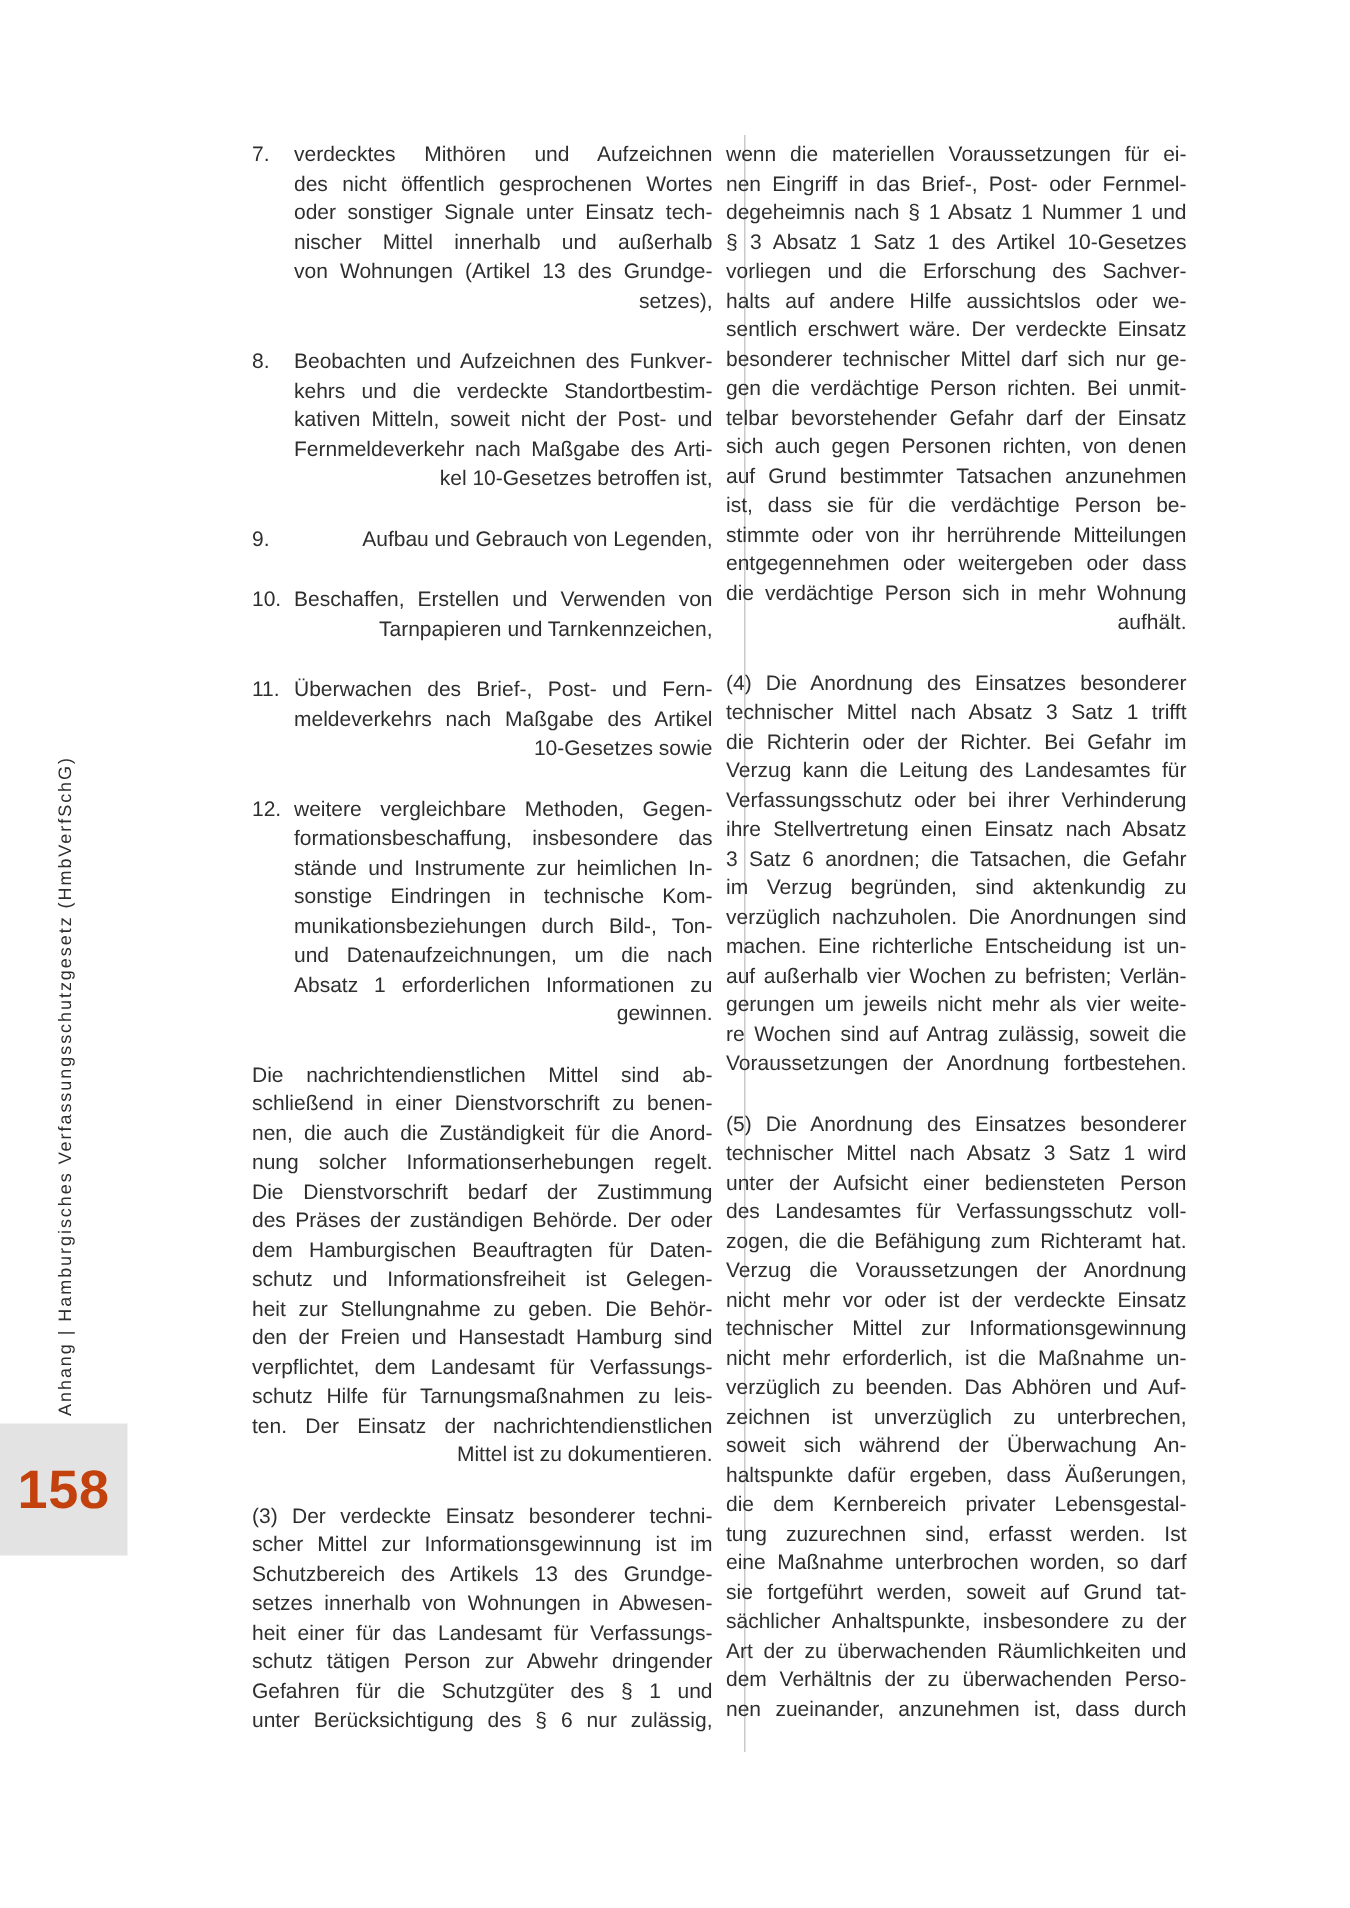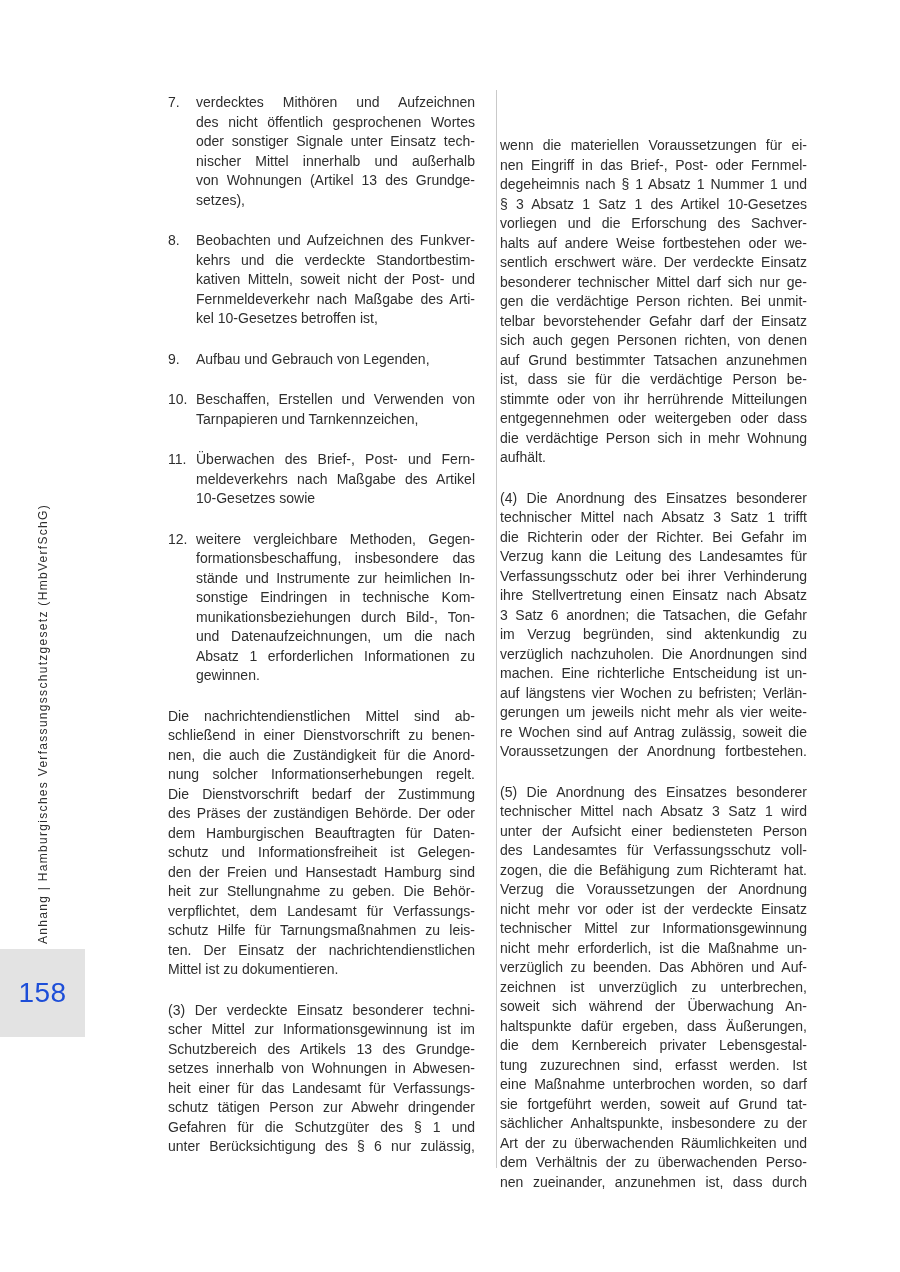--- a/index.html
+++ b/index.html
@@ -24,41 +24,41 @@
     white-space: nowrap;
     color: var(--text, #2e2e2e);
   }
   .page-number-box {
     position: absolute; left: 0; top: 949px;
     width: 85px; height: 88px;
     background: var(--numbox, #e3e3e3);
     display: flex; align-items: center; justify-content: center;
   }
   .page-number {
-    font-size: 28px; font-weight: normal; color: #1d4ed8;
+    font-size: 36px; font-weight: bold; color: #c2410c;
     letter-spacing: 0.5px;
   }
   .col {
     position: absolute; top: 93px; width: 307px;
     font-size: 14px; line-height: 19.5px;
   }
   .col-left  { left: 168px; }
-  .col-right { left: 500px; margin-top: 43px; }
+  .col-right { left: 484px; }
   .col-divider {
     position: absolute; left: 496px; top: 90px;
     width: 1px; height: 1078px;
     background: var(--divider, #c9c9c9);
   }
   .block { margin: 0 0 21px 0; }
   .block:last-child { margin-bottom: 0; }
   .block.list { display: flex; }
   .marker { flex: 0 0 28px; width: 28px; }
   .lines { flex: 1 1 auto; min-width: 0; }
   .line.jl { text-align: justify; text-align-last: justify; }
-  .line.ll { text-align: left; }
+  .line.ll { text-align: right; }
 </style>
 </head>
 <body>
 
 <div class="page">
   <div class="sidebar-label">Anhang | Hamburgisches Verfassungsschutzgesetz (HmbVerfSchG)</div>
 
   <div class="page-number-box">
     <span class="page-number">158</span>
   </div>
@@ -122,22 +122,22 @@
       <div class="block">
         <div class="lines">
           <div class="line jl">Die nachrichtendienstlichen Mittel sind ab-</div>
           <div class="line jl">schließend in einer Dienstvorschrift zu benen-</div>
           <div class="line jl">nen, die auch die Zuständigkeit für die Anord-</div>
           <div class="line jl">nung solcher Informationserhebungen regelt.</div>
           <div class="line jl">Die Dienstvorschrift bedarf der Zustimmung</div>
           <div class="line jl">des Präses der zuständigen Behörde. Der oder</div>
           <div class="line jl">dem Hamburgischen Beauftragten für Daten-</div>
           <div class="line jl">schutz und Informationsfreiheit ist Gelegen-</div>
+          <div class="line jl">heit zur Stellungnahme zu geben. Die Behör-</div>
           <div class="line jl">den der Freien und Hansestadt Hamburg sind</div>
-          <div class="line jl">heit zur Stellungnahme zu geben. Die Behör-</div>
           <div class="line jl">verpflichtet, dem Landesamt für Verfassungs-</div>
           <div class="line jl">schutz Hilfe für Tarnungsmaßnahmen zu leis-</div>
           <div class="line jl">ten. Der Einsatz der nachrichtendienstlichen</div>
           <div class="line ll">Mittel ist zu dokumentieren.</div>
         </div>
       </div>
       <div class="block">
         <div class="lines">
           <div class="line jl">(3) Der verdeckte Einsatz besonderer techni-</div>
           <div class="line jl">scher Mittel zur Informationsgewinnung ist im</div>
@@ -152,21 +152,21 @@
     </div>
   <div class="col-divider"></div>
   <div class="col col-right" id="col-right">
       <div class="block">
         <div class="lines">
           <div class="line jl">wenn die materiellen Voraussetzungen für ei-</div>
           <div class="line jl">nen Eingriff in das Brief-, Post- oder Fernmel-</div>
           <div class="line jl">degeheimnis nach § 1 Absatz 1 Nummer 1 und</div>
           <div class="line jl">§ 3 Absatz 1 Satz 1 des Artikel 10-Gesetzes</div>
           <div class="line jl">vorliegen und die Erforschung des Sachver-</div>
-          <div class="line jl">halts auf andere Weise fortbestehen oder we-</div>
+          <div class="line jl">halts auf andere Hilfe aussichtslos oder we-</div>
           <div class="line jl">sentlich erschwert wäre. Der verdeckte Einsatz</div>
           <div class="line jl">besonderer technischer Mittel darf sich nur ge-</div>
           <div class="line jl">gen die verdächtige Person richten. Bei unmit-</div>
           <div class="line jl">telbar bevorstehender Gefahr darf der Einsatz</div>
           <div class="line jl">sich auch gegen Personen richten, von denen</div>
           <div class="line jl">auf Grund bestimmter Tatsachen anzunehmen</div>
           <div class="line jl">ist, dass sie für die verdächtige Person be-</div>
           <div class="line jl">stimmte oder von ihr herrührende Mitteilungen</div>
           <div class="line jl">entgegennehmen oder weitergeben oder dass</div>
           <div class="line jl">die verdächtige Person sich in mehr Wohnung</div>
@@ -178,21 +178,21 @@
           <div class="line jl">(4) Die Anordnung des Einsatzes besonderer</div>
           <div class="line jl">technischer Mittel nach Absatz 3 Satz 1 trifft</div>
           <div class="line jl">die Richterin oder der Richter. Bei Gefahr im</div>
           <div class="line jl">Verzug kann die Leitung des Landesamtes für</div>
           <div class="line jl">Verfassungsschutz oder bei ihrer Verhinderung</div>
           <div class="line jl">ihre Stellvertretung einen Einsatz nach Absatz</div>
           <div class="line jl">3 Satz 6 anordnen; die Tatsachen, die Gefahr</div>
           <div class="line jl">im Verzug begründen, sind aktenkundig zu</div>
           <div class="line jl">verzüglich nachzuholen. Die Anordnungen sind</div>
           <div class="line jl">machen. Eine richterliche Entscheidung ist un-</div>
-          <div class="line jl">auf längstens vier Wochen zu befristen; Verlän-</div>
+          <div class="line jl">auf außerhalb vier Wochen zu befristen; Verlän-</div>
           <div class="line jl">gerungen um jeweils nicht mehr als vier weite-</div>
           <div class="line jl">re Wochen sind auf Antrag zulässig, soweit die</div>
           <div class="line jl">Voraussetzungen der Anordnung fortbestehen.</div>
         </div>
       </div>
       <div class="block">
         <div class="lines">
           <div class="line jl">(5) Die Anordnung des Einsatzes besonderer</div>
           <div class="line jl">technischer Mittel nach Absatz 3 Satz 1 wird</div>
           <div class="line jl">unter der Aufsicht einer bediensteten Person</div>

